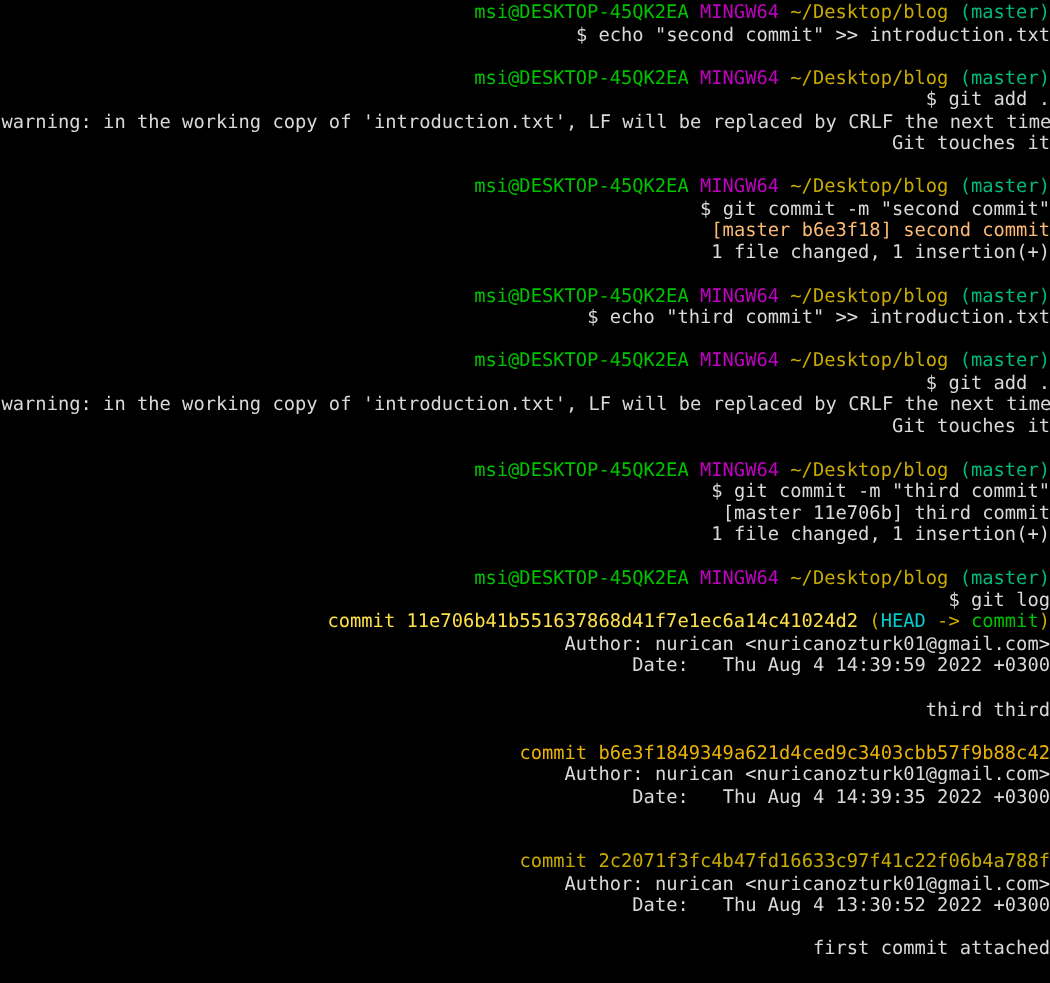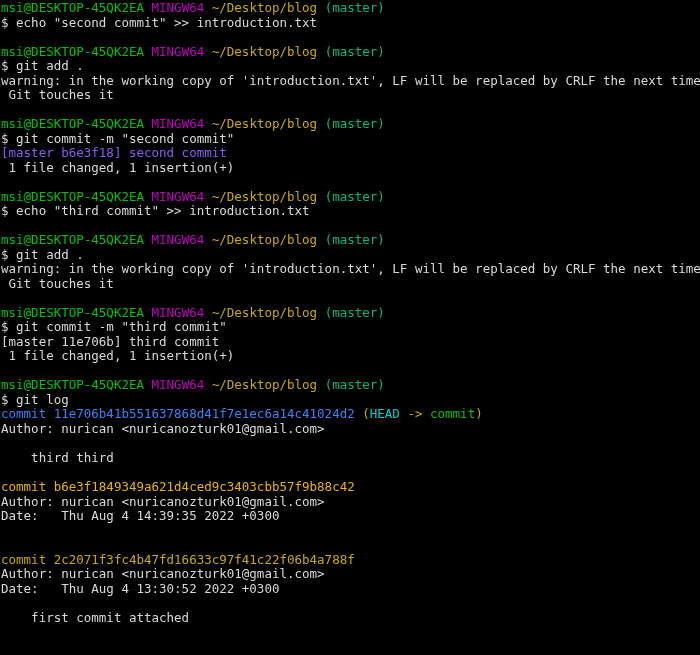--- a/index.html
+++ b/index.html
@@ -16,56 +16,58 @@
     font-family: "DejaVu Sans Mono", "Liberation Mono", monospace;
     font-size: 12.5px;
     padding: 1px 0 0 1px;
     box-sizing: border-box;
     cursor: text;
   }
   .line {
     height: 14.53px;
     line-height: 14.53px;
     white-space: pre;
+    text-align: right;
   }
 </style>
 </head>
 <body>
 
 <div class="terminal" style="color: rgb(217, 217, 217);">
     <div class="line"><span style="color: rgb(0, 195, 0);">msi@DESKTOP-45QK2EA</span><span style="color: rgb(217, 217, 217);"> </span><span style="color: rgb(192, 0, 192);">MINGW64</span><span style="color: rgb(217, 217, 217);"> </span><span style="color: rgb(201, 171, 0);">~/Desktop/blog</span><span style="color: rgb(217, 217, 217);"> </span><span style="color: rgb(0, 185, 125);">(master)</span></div>
     <div class="line"><span style="color: rgb(217, 217, 217);">$ echo "second commit" &gt;&gt; introduction.txt</span></div>
     <div class="line">&nbsp;</div>
     <div class="line"><span style="color: rgb(0, 195, 0);">msi@DESKTOP-45QK2EA</span><span style="color: rgb(217, 217, 217);"> </span><span style="color: rgb(192, 0, 192);">MINGW64</span><span style="color: rgb(217, 217, 217);"> </span><span style="color: rgb(201, 171, 0);">~/Desktop/blog</span><span style="color: rgb(217, 217, 217);"> </span><span style="color: rgb(0, 185, 125);">(master)</span></div>
     <div class="line"><span style="color: rgb(217, 217, 217);">$ git add .</span></div>
     <div class="line"><span style="color: rgb(217, 217, 217);">warning: in the working copy of 'introduction.txt', LF will be replaced by CRLF the next time</span></div>
     <div class="line"><span style="color: rgb(217, 217, 217);"> Git touches it</span></div>
     <div class="line">&nbsp;</div>
     <div class="line"><span style="color: rgb(0, 195, 0);">msi@DESKTOP-45QK2EA</span><span style="color: rgb(217, 217, 217);"> </span><span style="color: rgb(192, 0, 192);">MINGW64</span><span style="color: rgb(217, 217, 217);"> </span><span style="color: rgb(201, 171, 0);">~/Desktop/blog</span><span style="color: rgb(217, 217, 217);"> </span><span style="color: rgb(0, 185, 125);">(master)</span></div>
     <div class="line"><span style="color: rgb(217, 217, 217);">$ git commit -m "second commit"</span></div>
-    <div class="line"><span style="color: #8b5cf6;">[master b6e3f18] second commit</span></div>
+    <div class="line"><span style="color: #fdba74;">[master b6e3f18] second commit</span></div>
     <div class="line"><span style="color: rgb(217, 217, 217);"> 1 file changed, 1 insertion(+)</span></div>
     <div class="line">&nbsp;</div>
     <div class="line"><span style="color: rgb(0, 195, 0);">msi@DESKTOP-45QK2EA</span><span style="color: rgb(217, 217, 217);"> </span><span style="color: rgb(192, 0, 192);">MINGW64</span><span style="color: rgb(217, 217, 217);"> </span><span style="color: rgb(201, 171, 0);">~/Desktop/blog</span><span style="color: rgb(217, 217, 217);"> </span><span style="color: rgb(0, 185, 125);">(master)</span></div>
     <div class="line"><span style="color: rgb(217, 217, 217);">$ echo "third commit" &gt;&gt; introduction.txt</span></div>
     <div class="line">&nbsp;</div>
     <div class="line"><span style="color: rgb(0, 195, 0);">msi@DESKTOP-45QK2EA</span><span style="color: rgb(217, 217, 217);"> </span><span style="color: rgb(192, 0, 192);">MINGW64</span><span style="color: rgb(217, 217, 217);"> </span><span style="color: rgb(201, 171, 0);">~/Desktop/blog</span><span style="color: rgb(217, 217, 217);"> </span><span style="color: rgb(0, 185, 125);">(master)</span></div>
     <div class="line"><span style="color: rgb(217, 217, 217);">$ git add .</span></div>
     <div class="line"><span style="color: rgb(217, 217, 217);">warning: in the working copy of 'introduction.txt', LF will be replaced by CRLF the next time</span></div>
     <div class="line"><span style="color: rgb(217, 217, 217);"> Git touches it</span></div>
     <div class="line">&nbsp;</div>
     <div class="line"><span style="color: rgb(0, 195, 0);">msi@DESKTOP-45QK2EA</span><span style="color: rgb(217, 217, 217);"> </span><span style="color: rgb(192, 0, 192);">MINGW64</span><span style="color: rgb(217, 217, 217);"> </span><span style="color: rgb(201, 171, 0);">~/Desktop/blog</span><span style="color: rgb(217, 217, 217);"> </span><span style="color: rgb(0, 185, 125);">(master)</span></div>
     <div class="line"><span style="color: rgb(217, 217, 217);">$ git commit -m "third commit"</span></div>
     <div class="line"><span style="color: rgb(217, 217, 217);">[master 11e706b] third commit</span></div>
     <div class="line"><span style="color: rgb(217, 217, 217);"> 1 file changed, 1 insertion(+)</span></div>
     <div class="line">&nbsp;</div>
     <div class="line"><span style="color: rgb(0, 195, 0);">msi@DESKTOP-45QK2EA</span><span style="color: rgb(217, 217, 217);"> </span><span style="color: rgb(192, 0, 192);">MINGW64</span><span style="color: rgb(217, 217, 217);"> </span><span style="color: rgb(201, 171, 0);">~/Desktop/blog</span><span style="color: rgb(217, 217, 217);"> </span><span style="color: rgb(0, 185, 125);">(master)</span></div>
     <div class="line"><span style="color: rgb(217, 217, 217);">$ git log</span></div>
-    <div class="line"><span style="color: #3b82f6;">commit 11e706b41b551637868d41f7e1ec6a14c41024d2</span><span style="color: rgb(201, 171, 0);"> (</span><span style="color: rgb(0, 205, 205);">HEAD</span><span style="color: rgb(201, 171, 0);"> -&gt; </span><span style="color: rgb(0, 195, 0);">commit</span><span style="color: rgb(201, 171, 0);">)</span></div>
+    <div class="line"><span style="color: #fde047;">commit 11e706b41b551637868d41f7e1ec6a14c41024d2</span><span style="color: rgb(201, 171, 0);"> (</span><span style="color: rgb(0, 205, 205);">HEAD</span><span style="color: rgb(201, 171, 0);"> -&gt; </span><span style="color: rgb(0, 195, 0);">commit</span><span style="color: rgb(201, 171, 0);">)</span></div>
     <div class="line"><span style="color: rgb(217, 217, 217);">Author: nurican &lt;nuricanozturk01@gmail.com&gt;</span></div>
+    <div class="line"><span style="color: rgb(217, 217, 217);">Date:   Thu Aug 4 14:39:59 2022 +0300</span></div>
     <div class="line">&nbsp;</div>
     <div class="line"><span style="color: rgb(217, 217, 217);">    third third</span></div>
     <div class="line">&nbsp;</div>
     <div class="line"><span style="color: #eab308;">commit b6e3f1849349a621d4ced9c3403cbb57f9b88c42</span></div>
     <div class="line"><span style="color: rgb(217, 217, 217);">Author: nurican &lt;nuricanozturk01@gmail.com&gt;</span></div>
     <div class="line"><span style="color: rgb(217, 217, 217);">Date:   Thu Aug 4 14:39:35 2022 +0300</span></div>
     <div class="line">&nbsp;</div>
     <div class="line">&nbsp;</div>
     <div class="line"><span style="color: rgb(201, 171, 0);">commit 2c2071f3fc4b47fd16633c97f41c22f06b4a788f</span></div>
     <div class="line"><span style="color: rgb(217, 217, 217);">Author: nurican &lt;nuricanozturk01@gmail.com&gt;</span></div>

